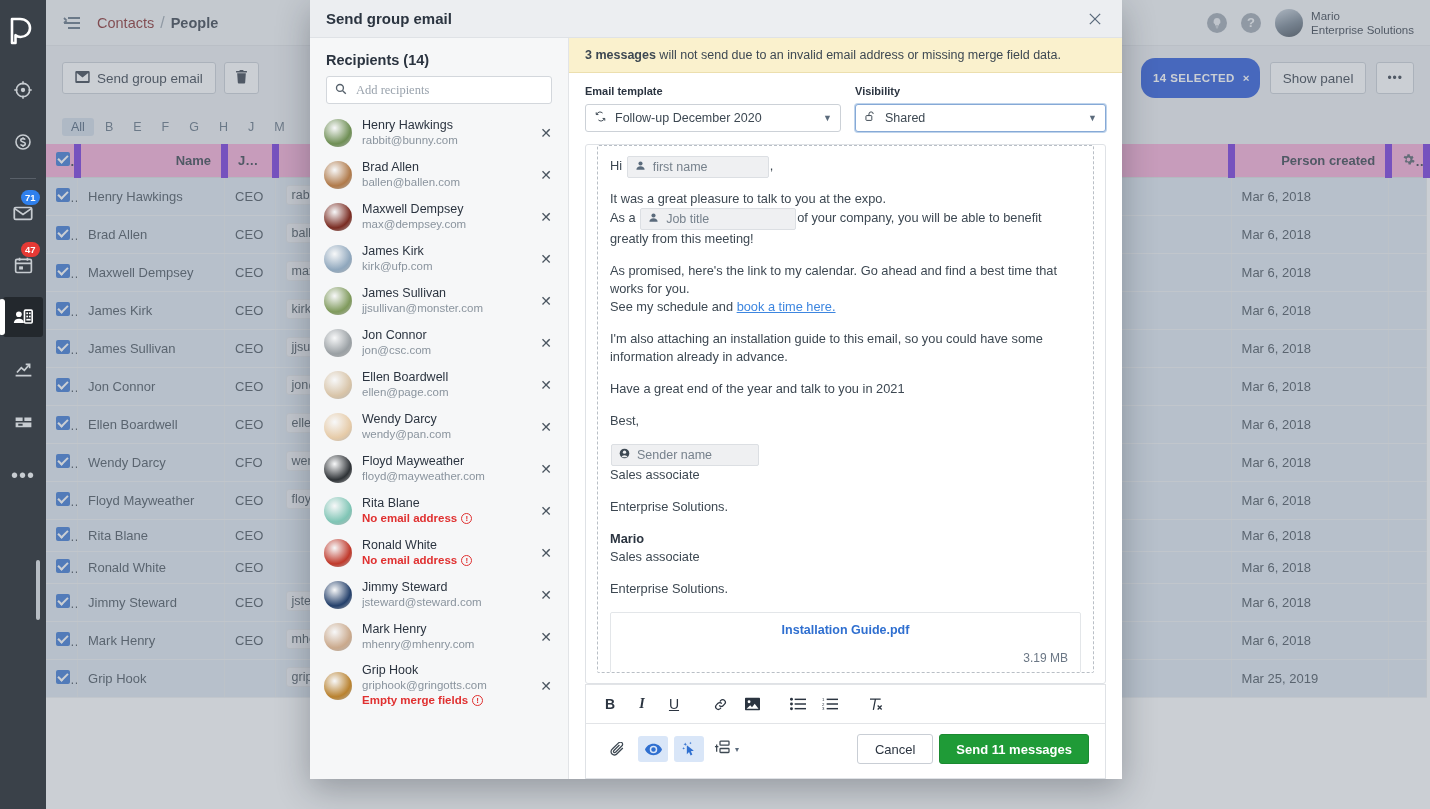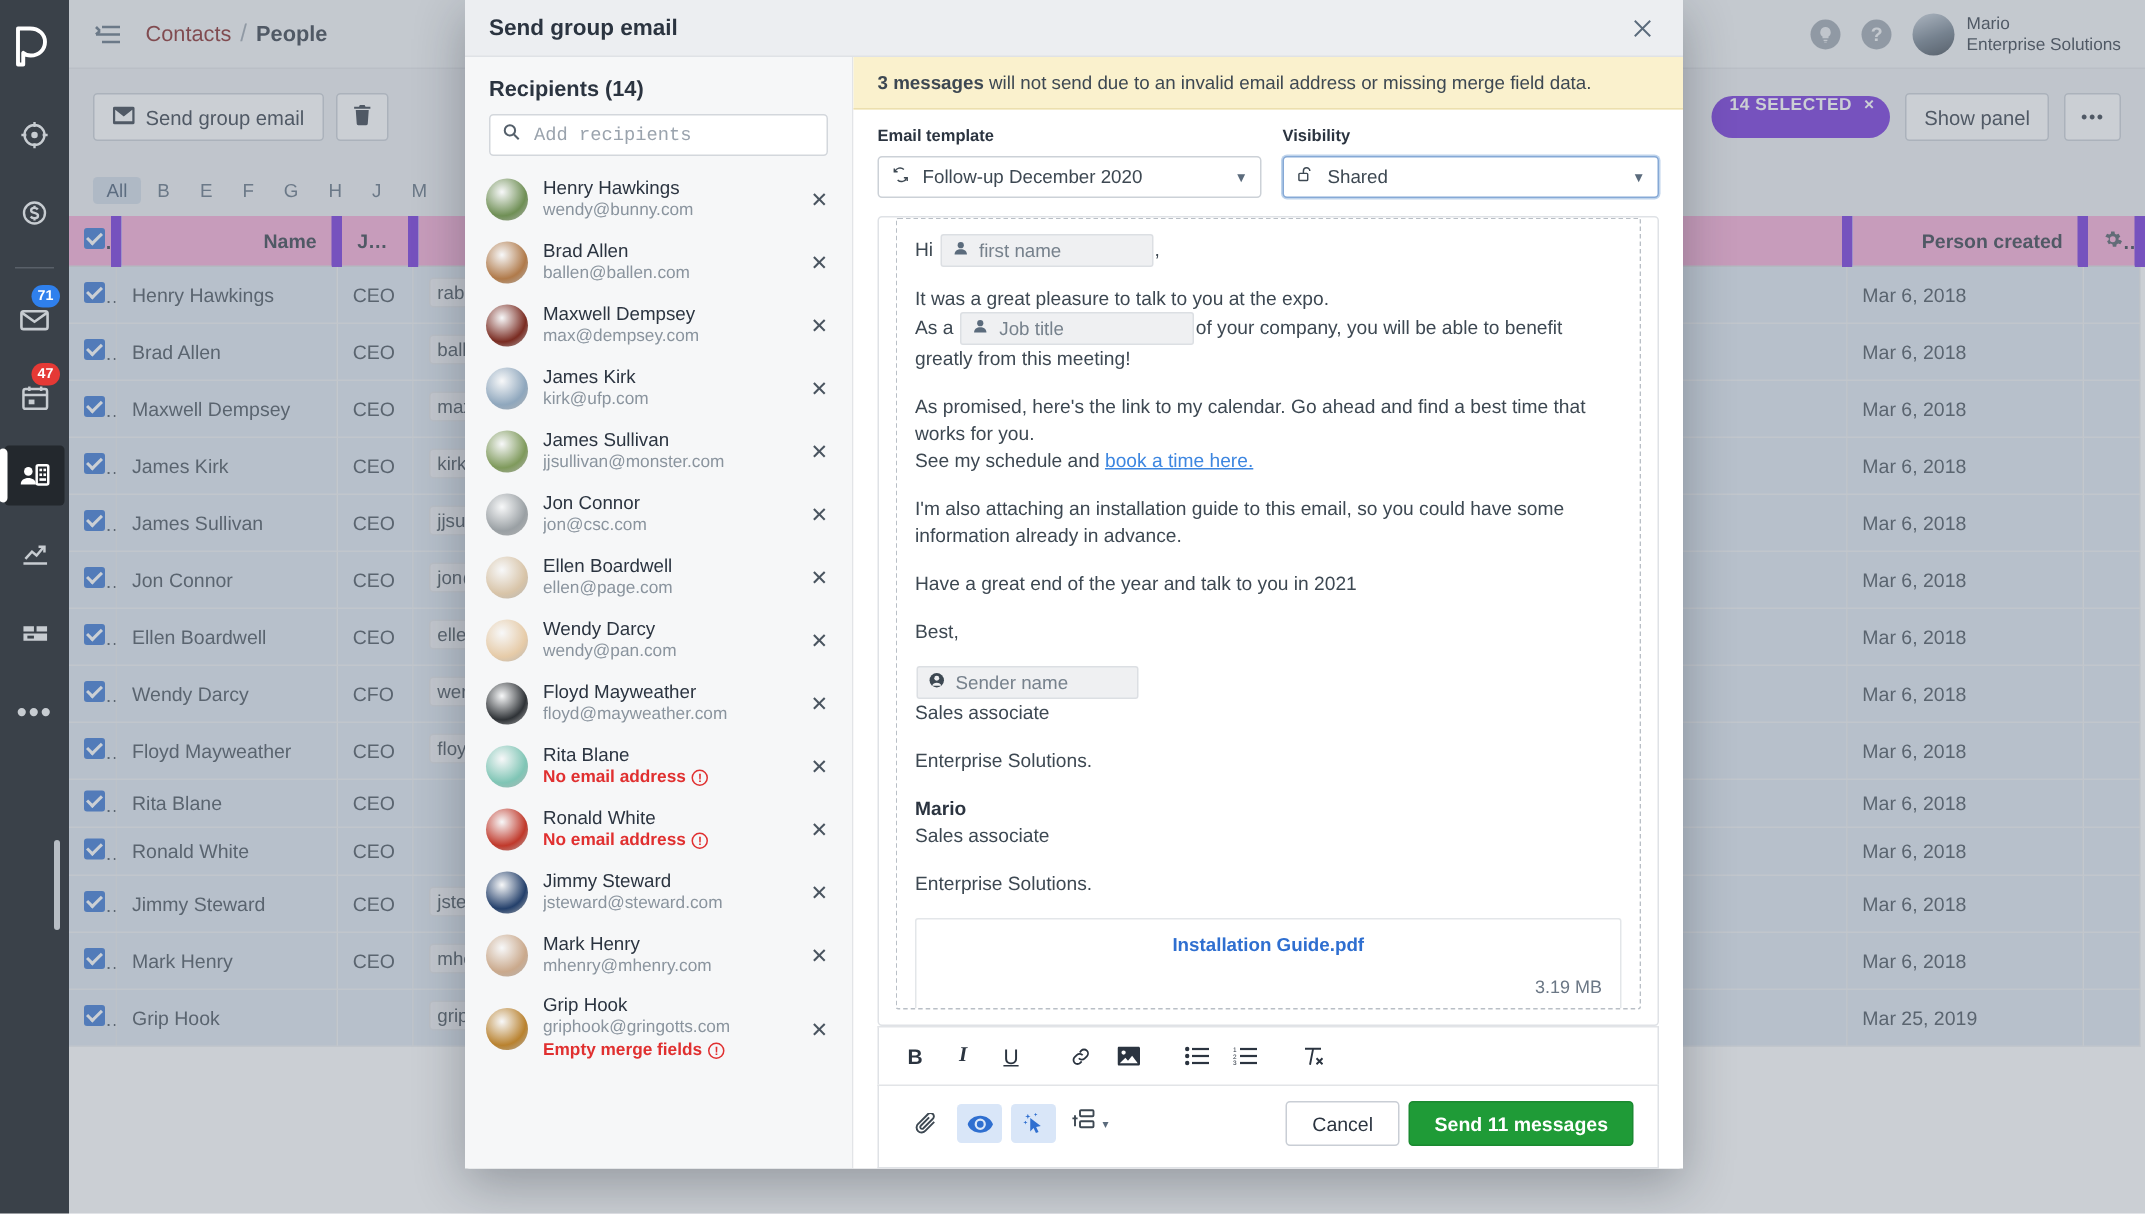--- a/index.html
+++ b/index.html
@@ -86,23 +86,23 @@
     height: 64px; background: #eceef1; display: flex; align-items: center;
     padding: 0 16px; flex: 0 0 64px;
   }
   .btn {
     background: #fff; border: 1px solid #c9ced5; border-radius: 3px;
     height: 32px; padding: 0 12px; font-size: 13.5px; color: #2b3440;
     display: inline-flex; align-items: center; gap: 7px; cursor: pointer;
   }
   .btn.icon-only { padding: 0 10px; }
   .chip-selected {
-    background: #6d28d9; color: #fff; border-radius: 14px;
-    height: 28px; padding: 0 10px 0 12px; font-size: 11.5px; font-weight: bold;
-    letter-spacing: .4px; display: inline-flex; align-items: flex-start; gap: 8px;
+    background: #1d4ed8; color: #fff; border-radius: 14px;
+    height: 40px; padding: 0 10px 0 12px; font-size: 11.5px; font-weight: bold;
+    letter-spacing: .4px; display: inline-flex; align-items: center; gap: 8px;
   }
   .alpha {
     height: 34px; background: #eceef1; display: flex; align-items: center;
     padding: 0 16px; gap: 2px; flex: 0 0 34px;
   }
   .alpha span {
     font-size: 12.5px; color: #5b6b7c; padding: 2px 9px; border-radius: 3px;
   }
   .alpha span.sel { background: #cfd9e6; color: #41566f; }
 
@@ -174,21 +174,21 @@
     min-height: 0;
   }
   .rec-title { font-size: 14.5px; font-weight: bold; color: #2b3440; padding: 14px 16px 8px; }
   .rec-search {
     margin: 0 16px 6px; height: 28px; background: #fff;
     border: 1px solid #d3d7dc; border-radius: 3px;
     display: flex; align-items: center; gap: 7px; padding: 0 8px;
   }
   .rec-search input {
     border: 0; outline: 0; font-size: 12.5px; color: #701a75;
-    background: transparent; width: 100%; font-family: Liberation Mono, monospace;
+    background: transparent; width: 100%; font-family: Liberation Serif, serif;
   }
   .rec-search input::placeholder { color: #9aa3ad; }
   .rec-list { flex: 1; overflow: hidden; padding-top: 2px; }
   .rec-row {
     display: flex; align-items: center; gap: 10px;
     padding: 5px 10px 5px 14px; min-height: 42px;
   }
   .av {
     width: 28px; height: 28px; border-radius: 50%; flex: 0 0 28px;
     background: #c4ccd4;
@@ -619,21 +619,21 @@
                 <path d="M10.2 10.2L14.4 14.4"></path>
               </svg>
           </span>
           <input type="text" placeholder="Add recipients" style="">
         </div>
         <div class="rec-list" id="rec-list">
             <div class="rec-row">
               <span class="av" style="background: radial-gradient(circle at 38% 32%, rgba(255, 255, 255, 0.133), rgb(111, 143, 85) 62%, rgba(0, 0, 0, 0.267));"></span>
               <span class="rec-txt">
                 <div class="rec-name">Henry Hawkings</div>
-                <div class="rec-mail">wendy@bunny.com</div>
+                <div class="rec-mail">rabbit@bunny.com</div>
               </span>
               <span class="rec-x">✕</span>
             </div>
             <div class="rec-row">
               <span class="av" style="background: radial-gradient(circle at 38% 32%, rgba(255, 255, 255, 0.133), rgb(176, 122, 74) 62%, rgba(0, 0, 0, 0.267));"></span>
               <span class="rec-txt">
                 <div class="rec-name">Brad Allen</div>
                 <div class="rec-mail">ballen@ballen.com</div>
               </span>
               <span class="rec-x">✕</span>

